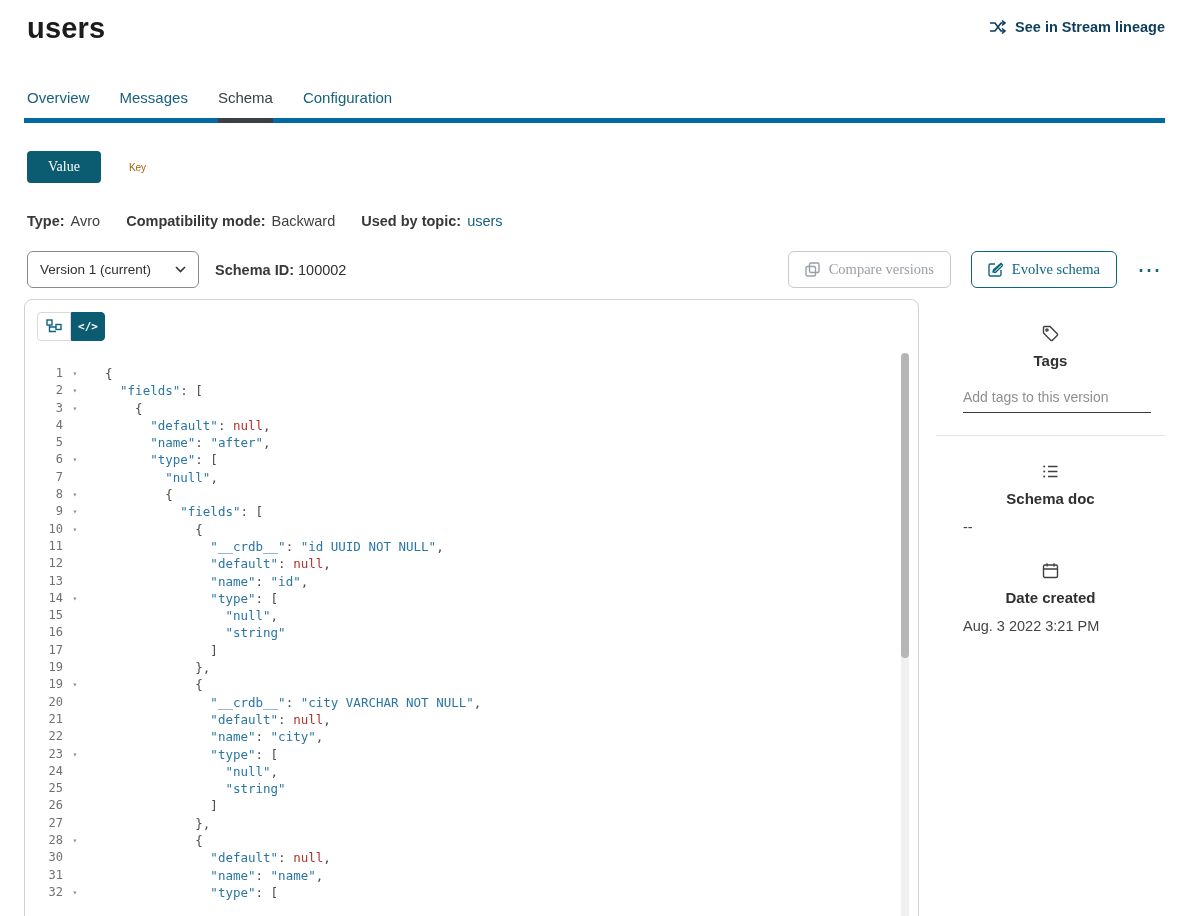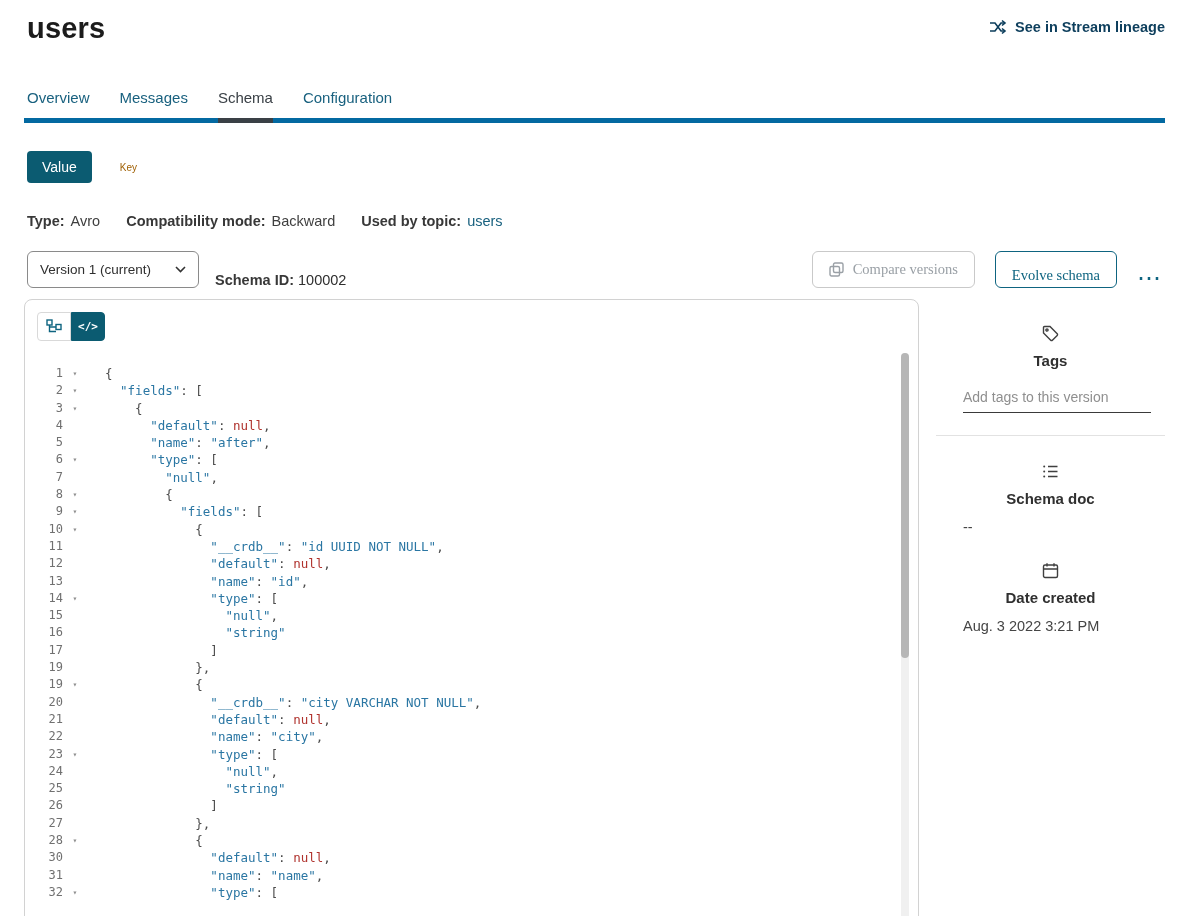--- a/index.html
+++ b/index.html
@@ -11,39 +11,39 @@
   .page-title { font-size: 29px; font-weight: 700; color: #1c1c1c; letter-spacing: 0.2px; }
   .lineage { display: flex; align-items: center; gap: 8px; margin-top: 6px; color: #0d3e5c; font-size: 14.5px; font-weight: 600; cursor: pointer; text-decoration: none; }
 
   
   .tabbar { display: flex; gap: 30px; margin: 34px 24px 0; border-bottom: 5px solid #0369a1; padding: 0 3px; }
   .tab { font-size: 15px; color: #19617f; padding: 10px 0 12px; cursor: pointer; margin-bottom: -5px; border-bottom: 5px solid transparent; }
   .tab.active { color: #3a4046; border-bottom-color: #3a4046; }
 
   
   .toggle-row { display: flex; align-items: center; gap: 28px; margin: 28px 27px 0; }
-  .btn-value { background: #0b5b71; color: #fff; border: none; font-size: 14px; padding: 8px 15px; border-radius: 4px; cursor: pointer; font-family: Liberation Sans, sans-serif; }
+  .btn-value { background: #0b5b71; color: #fff; border: none; font-size: 14px; padding: 8px 21px; border-radius: 4px; cursor: pointer; font-family: Liberation Serif, serif; }
   .btn-key { background: none; border: none; color: #a16207; font-size: 10px; cursor: pointer; font-family: inherit; }
 
   
   .meta-row { display: flex; align-items: center; margin: 30px 27px 0; font-size: 14.5px; color: #3f3f3f; }
   .meta-row .lbl { font-weight: 700; color: #383838; }
   .meta-row .val { margin-left: 6px; }
   .meta-row .gap { width: 26px; }
   .link { color: #19617f; cursor: pointer; text-decoration: none; }
 
   
-  .controls-row { display: flex; align-items: flex-end; margin: 22px 24px 0 27px; }
+  .controls-row { display: flex; align-items: center; margin: 22px 24px 0 27px; }
   .select { width: 172px; height: 37px; border: 1px solid #8a8a8a; border-radius: 6px; display: flex; align-items: center; justify-content: space-between; padding: 0 12px; font-size: 13.5px; color: #2f2f2f; cursor: pointer; background: #fff; }
   .schema-id { margin-left: 16px; font-size: 14.5px; }
   .schema-id .lbl { font-weight: 700; color: #383838; }
   .spacer { flex: 1; }
   .btn-outline { height: 37px; display: flex; align-items: center; gap: 9px; padding: 6px 16px; border-radius: 6px; background: #fff; font-size: 14.5px; cursor: pointer; font-family: Liberation Serif, serif; }
   .btn-compare { border: 1px solid #c9c9c9; color: #9aa0a6; }
-  .btn-evolve { border: 1px solid #0e6480; color: #0e6480; margin-left: 20px; flex-direction: column; }
+  .btn-evolve { border: 1px solid #0e6480; color: #0e6480; margin-left: 20px; }
   .more-btn { background: none; border: none; color: #0e6480; font-size: 24px; line-height: 20px; margin-left: 16px; cursor: pointer; padding: 0 4px; font-family: inherit; }
 
   
   .main { display: flex; margin: 11px 24px 0; align-items: flex-start; }
   .code-panel { width: 895px; height: 700px; border: 1px solid #d2d2d2; border-radius: 8px; position: relative; background: #fff; overflow: hidden; flex-shrink: 0; }
   .toolbar { padding: 12px; display: flex; }
   .tb-btn { width: 34px; height: 29px; display: flex; align-items: center; justify-content: center; border: 1px solid #d9d9d9; background: #fff; cursor: pointer; }
   .tb-btn.first { border-radius: 4px 0 0 4px; }
   .tb-btn.second { border-radius: 0 4px 4px 0; background: #0b5b71; border-color: #0b5b71; color: #fff; font-family: "DejaVu Sans Mono", monospace; font-size: 11px; font-weight: 700; }
 

